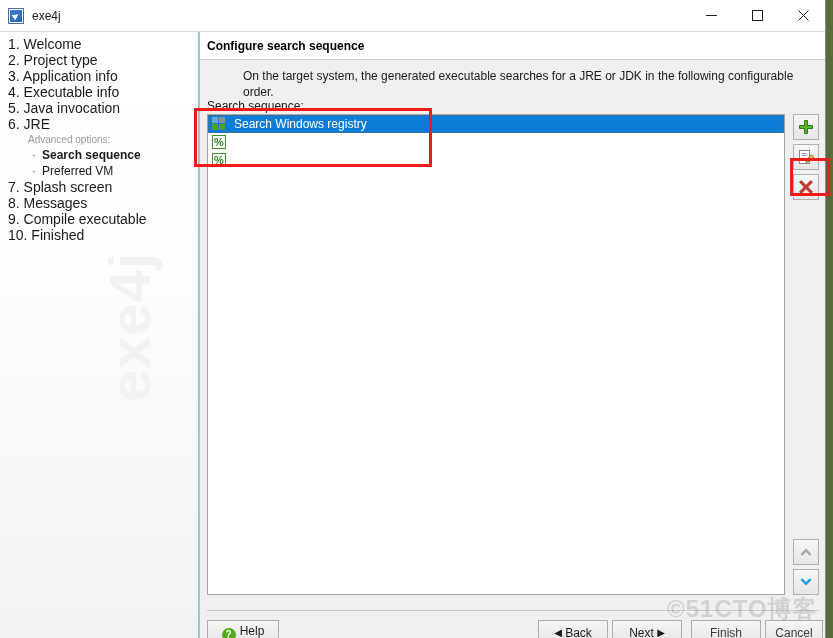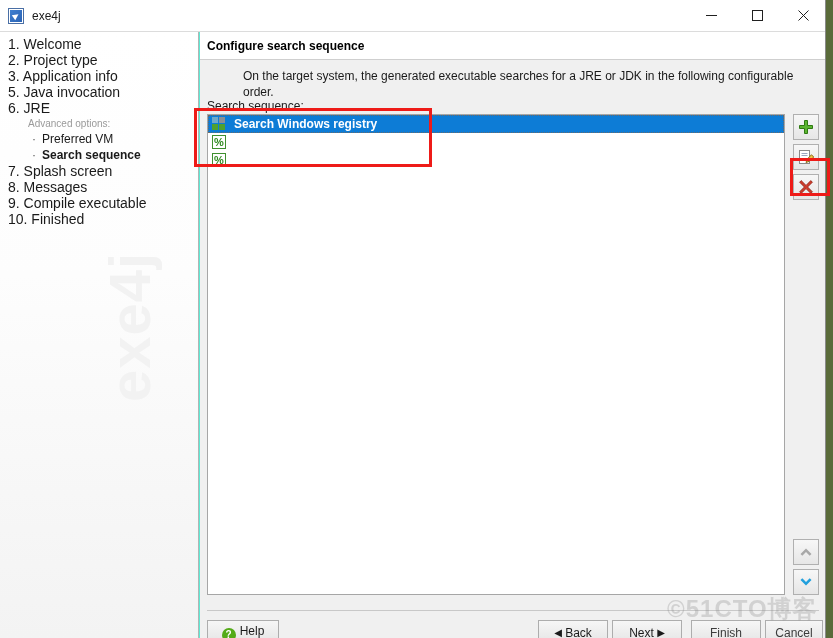--- a/index.html
+++ b/index.html
@@ -200,21 +200,20 @@
     color: #1a1a1a;
     padding-left: 26px;
     white-space: nowrap;
     box-sizing: border-box;
   }
   .list-row.selected {
     background: #0d7cd6;
     color: #ffffff;
     outline: 1px dotted #6a6a6a;
     outline-offset: -1px;
-    font-weight: bold;
   }
   .list-row .row-icon {
     position: absolute;
     left: 4px; top: 2px;
     width: 14px; height: 14px;
   }
   
   .ic-win { position: relative; }
   .ic-win i {
     position: absolute;
@@ -347,30 +346,31 @@
           <line x1="10.5" y1="0.5" x2="0.5" y2="10.5" stroke="#202020" stroke-width="1"></line>
         </svg>
     </button>
   </div>
 
   <div id="sidebar">
     <div id="nav">
       <div class="nav-item">1. Welcome</div>
       <div class="nav-item">2. Project type</div>
       <div class="nav-item">3. Application info</div>
+      <div class="nav-item">4. Executable info</div>
       <div class="nav-item">5. Java invocation</div>
       <div class="nav-item">6. JRE</div>
 
       <div class="nav-sub-label">Advanced options:</div>
 
+      <div class="nav-sub current">
+        <span class="bullet">·</span><span class="lbl">Search sequence</span>
+      </div>
       <div class="nav-sub">
         <span class="bullet">·</span><span class="lbl">Preferred VM</span>
-      </div>
-      <div class="nav-sub current">
-        <span class="bullet">·</span><span class="lbl">Search sequence</span>
       </div>
 
       <div class="nav-item">7. Splash screen</div>
       <div class="nav-item">8. Messages</div>
       <div class="nav-item">9. Compile executable</div>
       <div class="nav-item">10. Finished</div>
     </div>
 
     <div id="sidebar-watermark">exe4j</div>
   </div>

